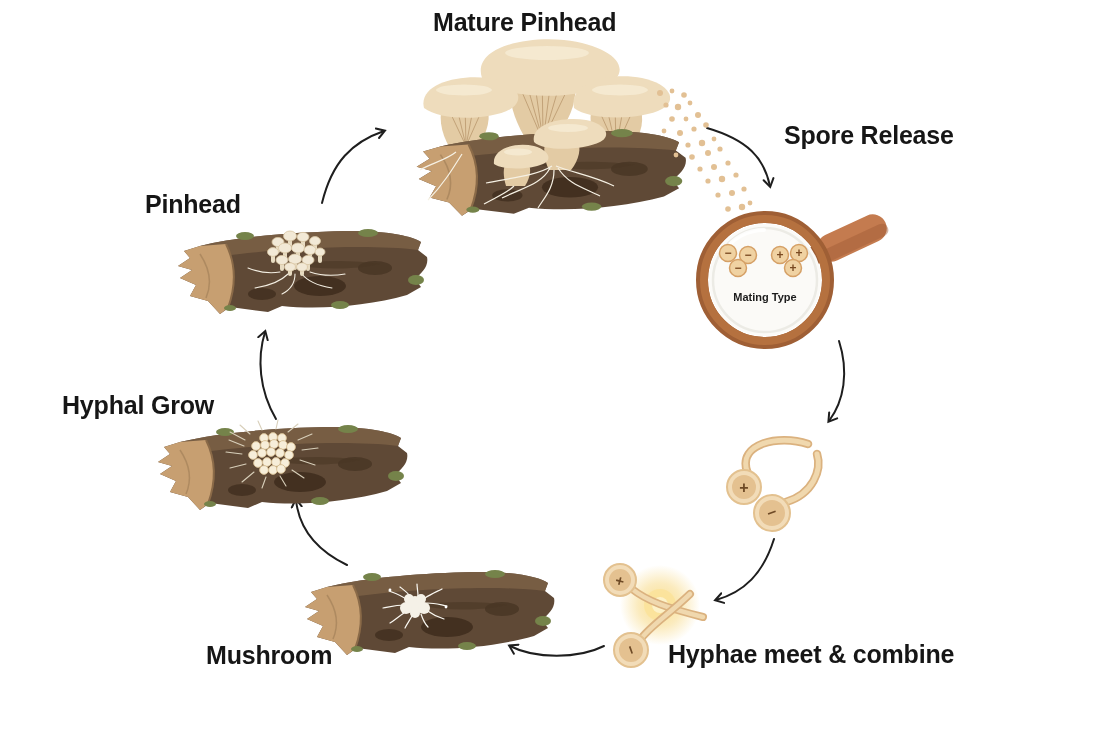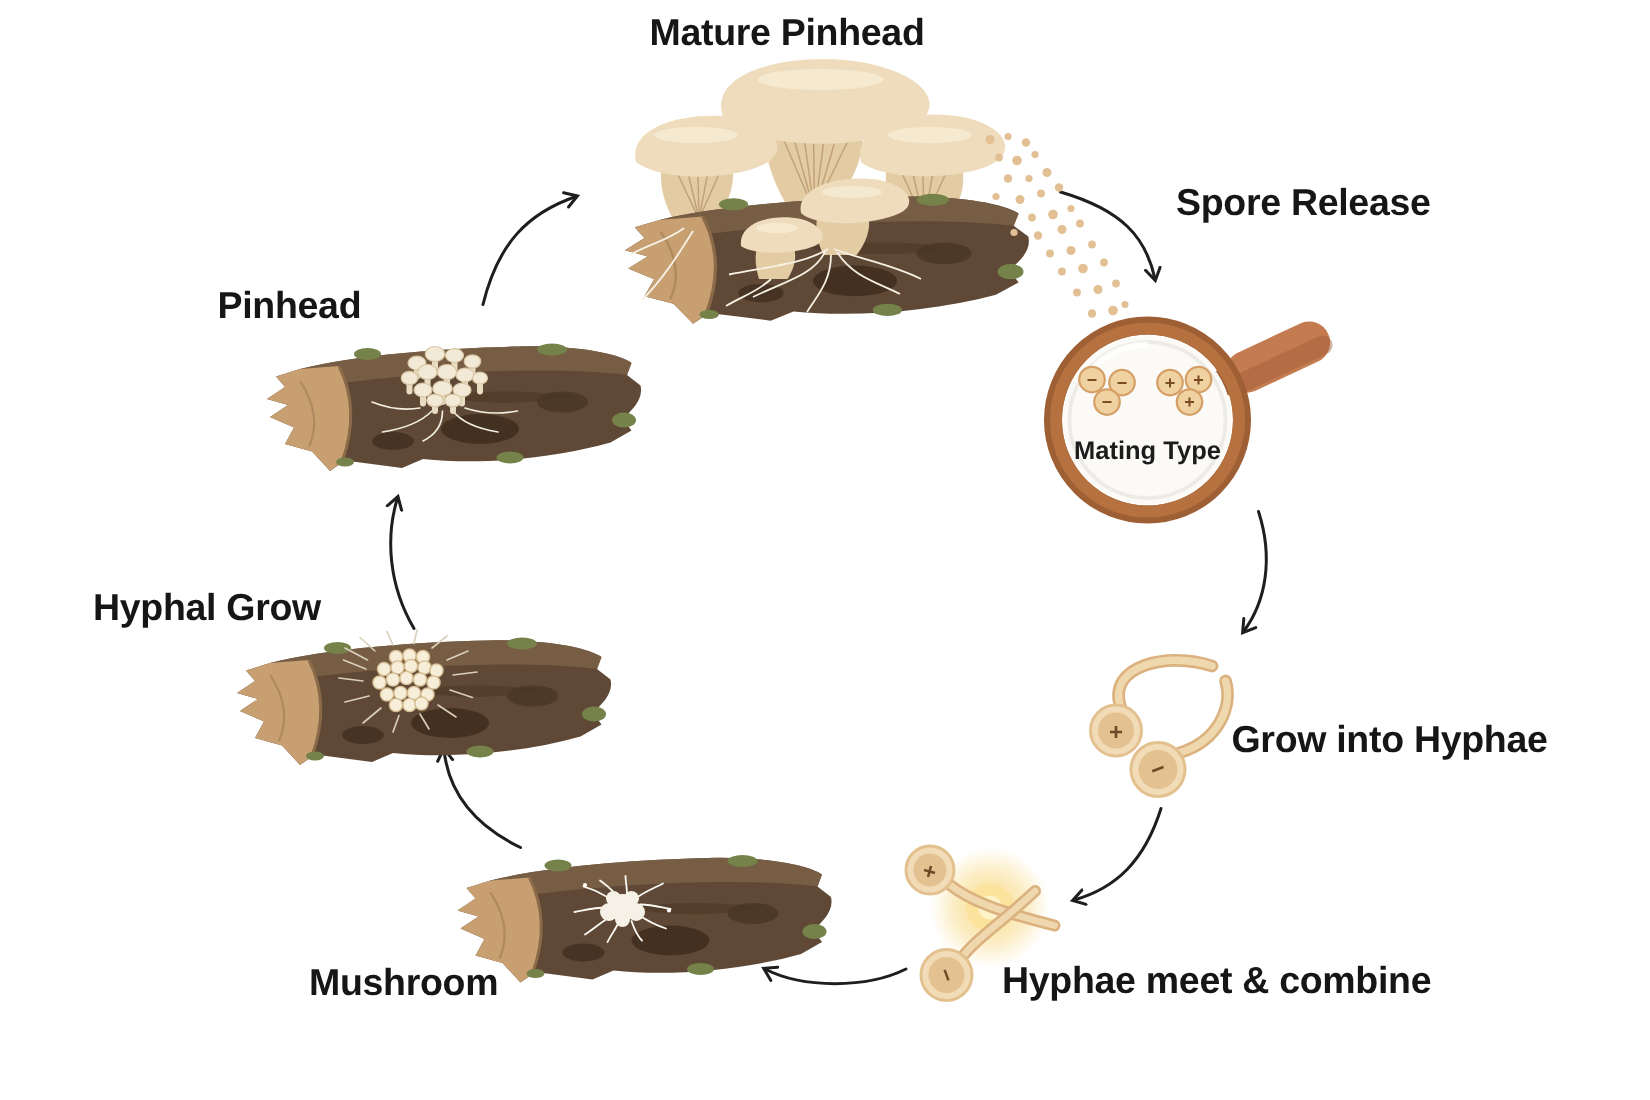--- a/index.html
+++ b/index.html
@@ -11,21 +11,21 @@
     --hypha_edge:#dbb27f; --hypha:#f0d8ae; --glow:#f7d77e;
   }
   html,body{margin:0;padding:0;}
   body{width:1100px;height:733px;background:#ffffff;
        font-family:"Liberation Sans","DejaVu Sans",sans-serif;}
   .canvas{position:relative;width:1100px;height:733px;overflow:hidden;background:#ffffff;}
   .abs{position:absolute;}
   .stage-label{position:absolute;font-weight:700;font-size:25px;line-height:1.1;
        color:var(--label_text);letter-spacing:-0.2px;white-space:nowrap;}
   .mating-label{position:absolute;left:703px;top:291px;width:124px;text-align:center;
-       font-weight:700;font-size:17px;color:#1c1c1c;}
+       font-weight:700;font-size:11px;color:#1c1c1c;}
   svg{display:block;}
 </style>
 </head>
 <body>
 
 <div class="canvas">
 
   <svg width="0" height="0" style="position:absolute" aria-hidden="true">
     <defs>
       <radialGradient id="glowGrad">
@@ -368,19 +368,18 @@
             <ellipse cx="138" cy="36" rx="6" ry="4.6"></ellipse>
           <ellipse cx="120" cy="43" rx="5.5" ry="4.2"></ellipse>
             <ellipse cx="132" cy="43" rx="5.5" ry="4.2"></ellipse>
         </g>
       </g>
     </g>
   </svg>
 
   <div class="stage-label" style="left:433px;top:9px">Mature Pinhead</div>
   <div class="stage-label" style="left:784px;top:122px">Spore Release</div>
-  <div class="stage-label" style="left:821px;top:480px">Grow into Hyphae</div>
   <div class="stage-label" style="left:668px;top:641px">Hyphae meet &amp; combine</div>
   <div class="stage-label" style="left:206px;top:642px">Mushroom</div>
   <div class="stage-label" style="left:62px;top:392px">Hyphal Grow</div>
   <div class="stage-label" style="left:145px;top:191px">Pinhead</div>
 
 </div>
 
 </body></html>

